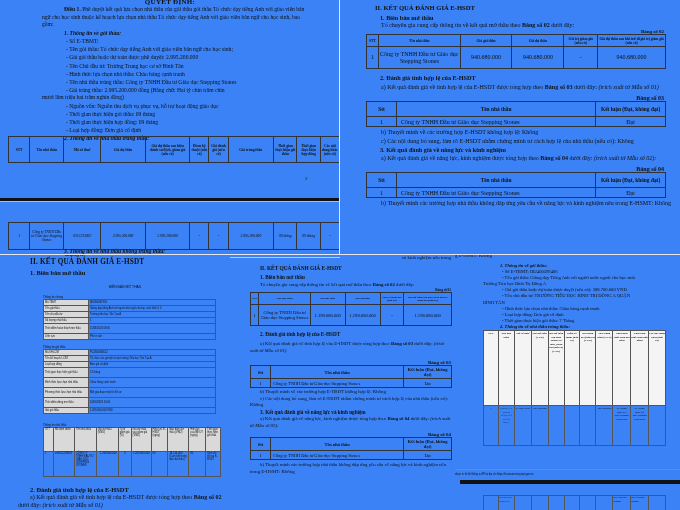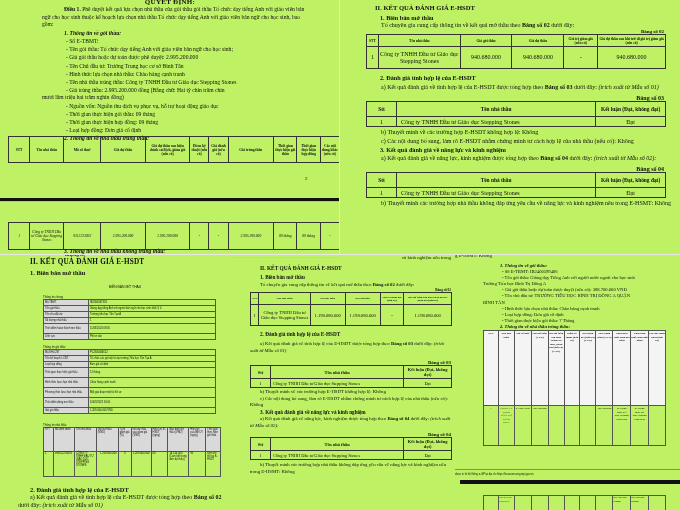--- a/index.html
+++ b/index.html
@@ -1,18 +1,18 @@
 <!DOCTYPE html>
 <html><head>
 <meta charset="utf-8">
 <style>
   * { box-sizing: border-box; margin: 0; padding: 0; }
   html, body { width: 680px; height: 510px; overflow: hidden; background: #fff; }
   body { position: relative; font-family: "Liberation Serif", serif; color: #111; }
-  .panel { position: absolute; overflow: hidden; background: #bef264; }
+  .panel { position: absolute; overflow: hidden; background: #3b82f6; }
   .serif { font-family: "Liberation Serif", serif; }
   .sans { font-family: "Liberation Sans", sans-serif; }
   table { border-collapse: collapse; }
   td, th { border: 1px solid #333; vertical-align: middle; }
   .center { text-align: center; }
   .right { text-align: right; }
   .bold { font-weight: bold; }
   .ital { font-style: italic; }
 
   

